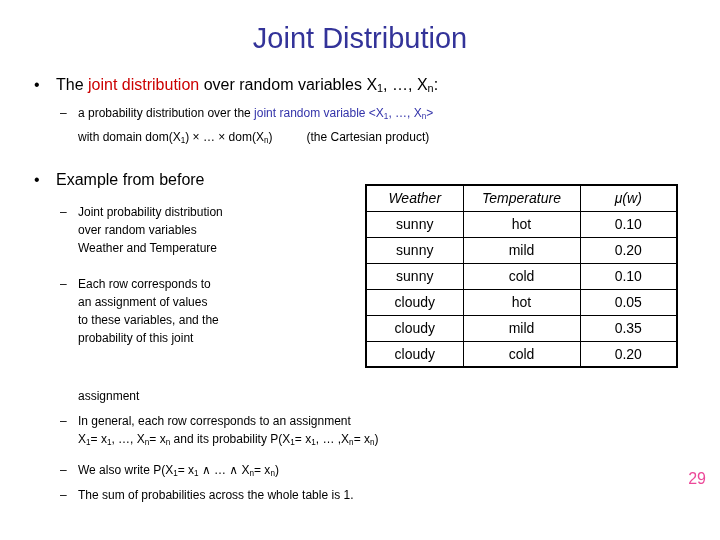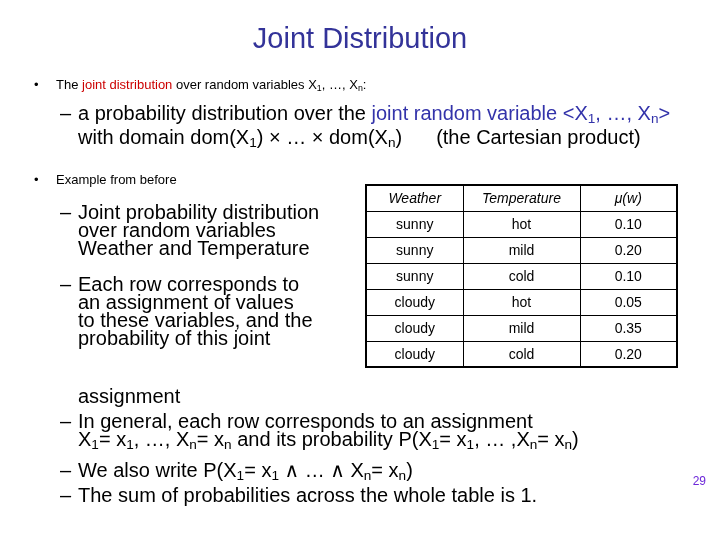--- a/index.html
+++ b/index.html
@@ -31,37 +31,37 @@
     text-align: center;
     font-size: 29px;
     color: #333399;
     letter-spacing: 0px;
     white-space: nowrap;
   }
 
   
   .b1 {
     position: absolute;
-    font-size: 13px;
+    font-size: 16px;
     line-height: 23px;
     color: #000000;
     white-space: nowrap;
   }
   .b1 .dot {
     display: inline-block;
     width: 22px;
     text-align: left;
   }
   .red { color: #cc0000; }
   .blue { color: #3333aa; }
 
   
   .b2 {
     position: absolute;
-    font-size: 20px;
+    font-size: 12px;
     line-height: 18px;
     color: #000000;
   }
   .b2 .dash {
     display: inline-block;
     width: 18px;
     text-align: left;
   }
   .b2 .ind {
     display: inline-block;
@@ -99,22 +99,22 @@
   }
   .col-w { width: 97px; }
   .col-t { width: 117px; }
   .col-p { width: 97px; }
 
   
   .pageno {
     position: absolute;
     right: 14px;
     bottom: 8px;
-    font-size: 12px;
-    color: #6d28d9;
+    font-size: 16px;
+    color: #ec4899;
   }
 </style>
 </head>
 <body>
 
 <div class="slide">
 
   <div class="title">Joint Distribution</div>
 
   <div class="b1" style="left:34px; top:73px;">

